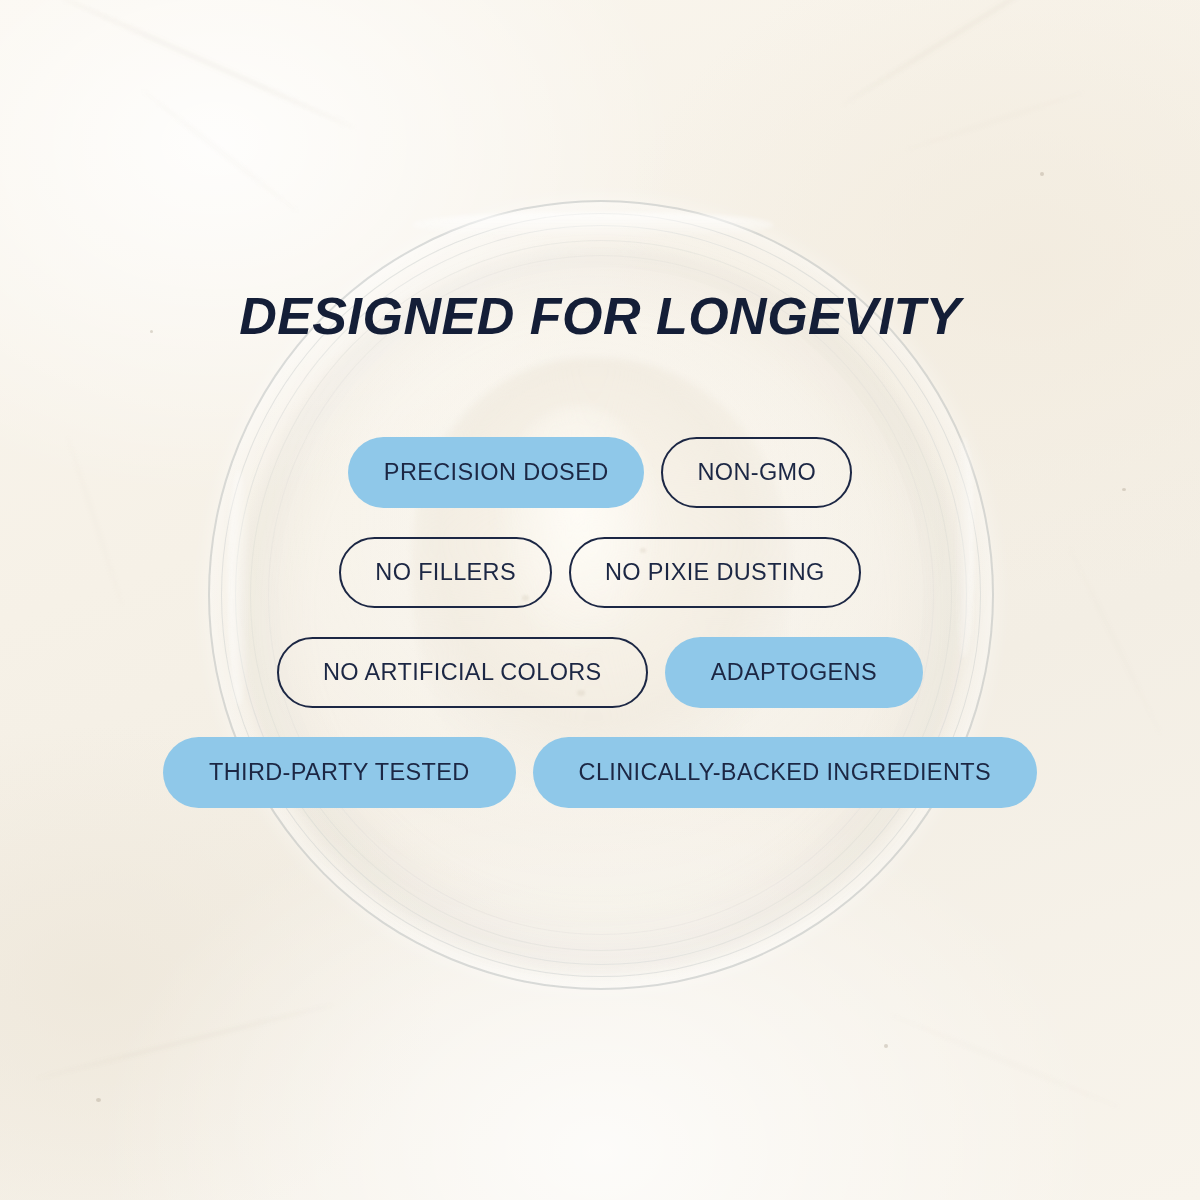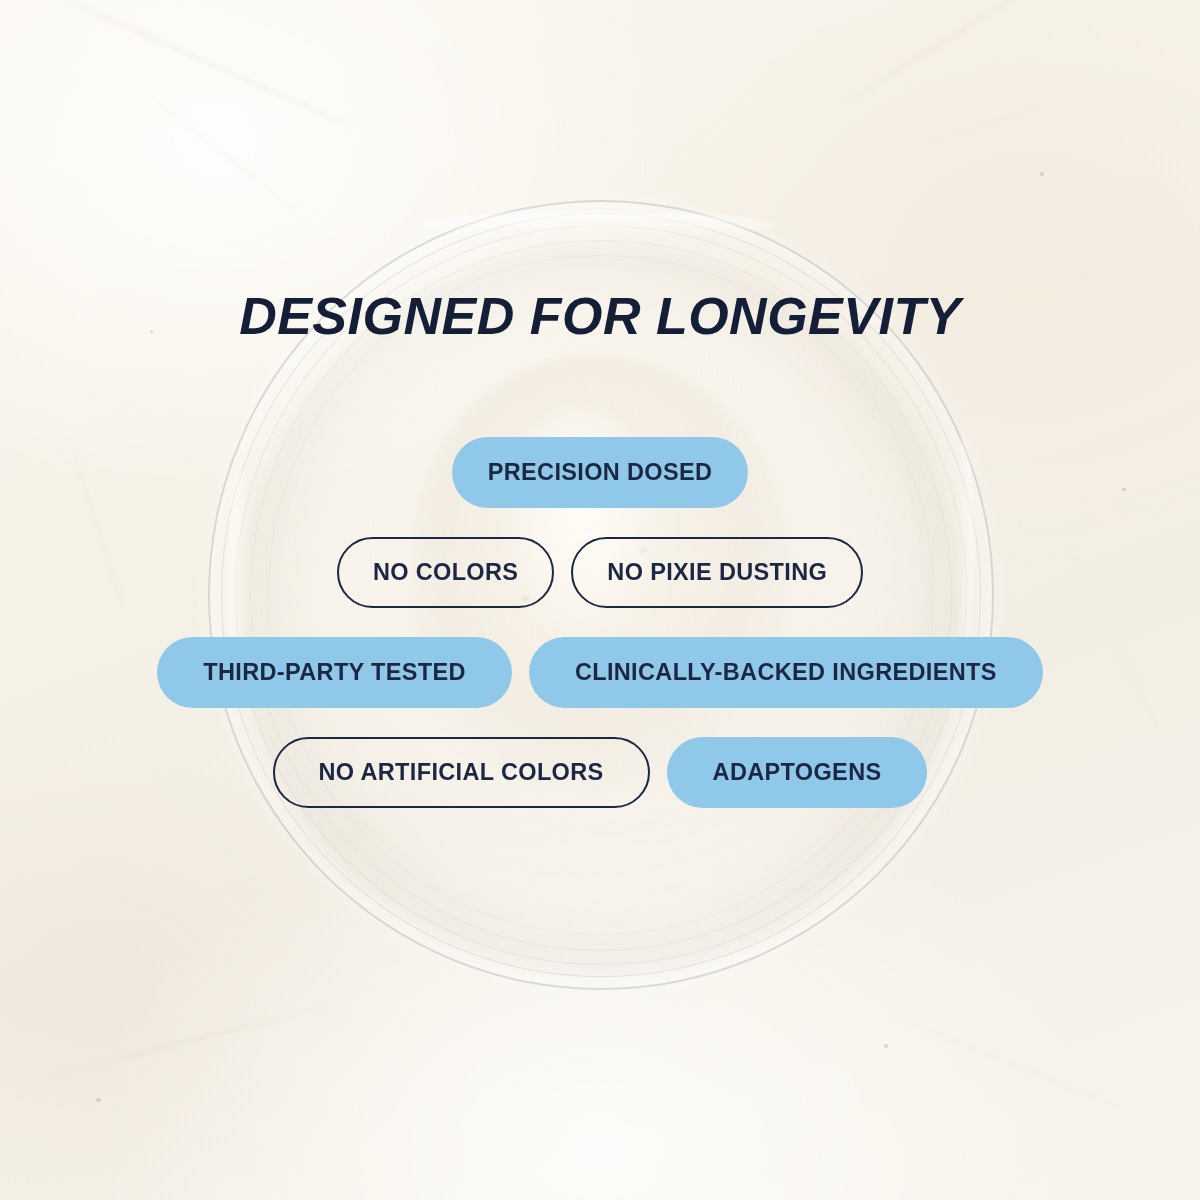--- a/index.html
+++ b/index.html
@@ -187,21 +187,21 @@
     margin-bottom: 29px;
   }
   .badge {
     height: 71px;
     display: flex;
     align-items: center;
     justify-content: center;
     padding: 0 34px;
     border-radius: 38px;
     font-size: 23.5px;
-    font-weight: 700;
+    font-weight: 400;
     letter-spacing: .35px;
     color: #1C2744;
     white-space: nowrap;
     line-height: 1;
   }
   .badge.outline {
     border: 2.1px solid #1C2744;
     background: transparent;
   }
   .badge.filled {
@@ -248,35 +248,36 @@
     <div class="bowl-glint glint-b"></div>
     <div class="bowl-glint glint-c"></div>
   </div>
 
   <div class="title">DESIGNED FOR LONGEVITY</div>
 
   <div class="badges">
 
     <div class="badge-row">
       <div class="badge filled">PRECISION DOSED</div>
-    </div>
-
-    <div class="badge-row">
-      <div class="badge outline">NO COLORS</div>
+      <div class="badge outline">NON-GMO</div>
+    </div>
+
+    <div class="badge-row">
+      <div class="badge outline">NO FILLERS</div>
       <div class="badge outline">NO PIXIE DUSTING</div>
+    </div>
+
+    <div class="badge-row">
+      <div class="badge outline wide">NO ARTIFICIAL COLORS</div>
+      <div class="badge filled wide">ADAPTOGENS</div>
     </div>
 
     <div class="badge-row">
       <div class="badge filled wide">THIRD-PARTY TESTED</div>
       <div class="badge filled wide">CLINICALLY-BACKED INGREDIENTS</div>
     </div>
 
     <div class="badge-row">
-      <div class="badge outline wide">NO ARTIFICIAL COLORS</div>
-      <div class="badge filled wide">ADAPTOGENS</div>
-    </div>
-
-    <div class="badge-row">
     </div>
 
   </div>
 
 </div>
 
 </body></html>

